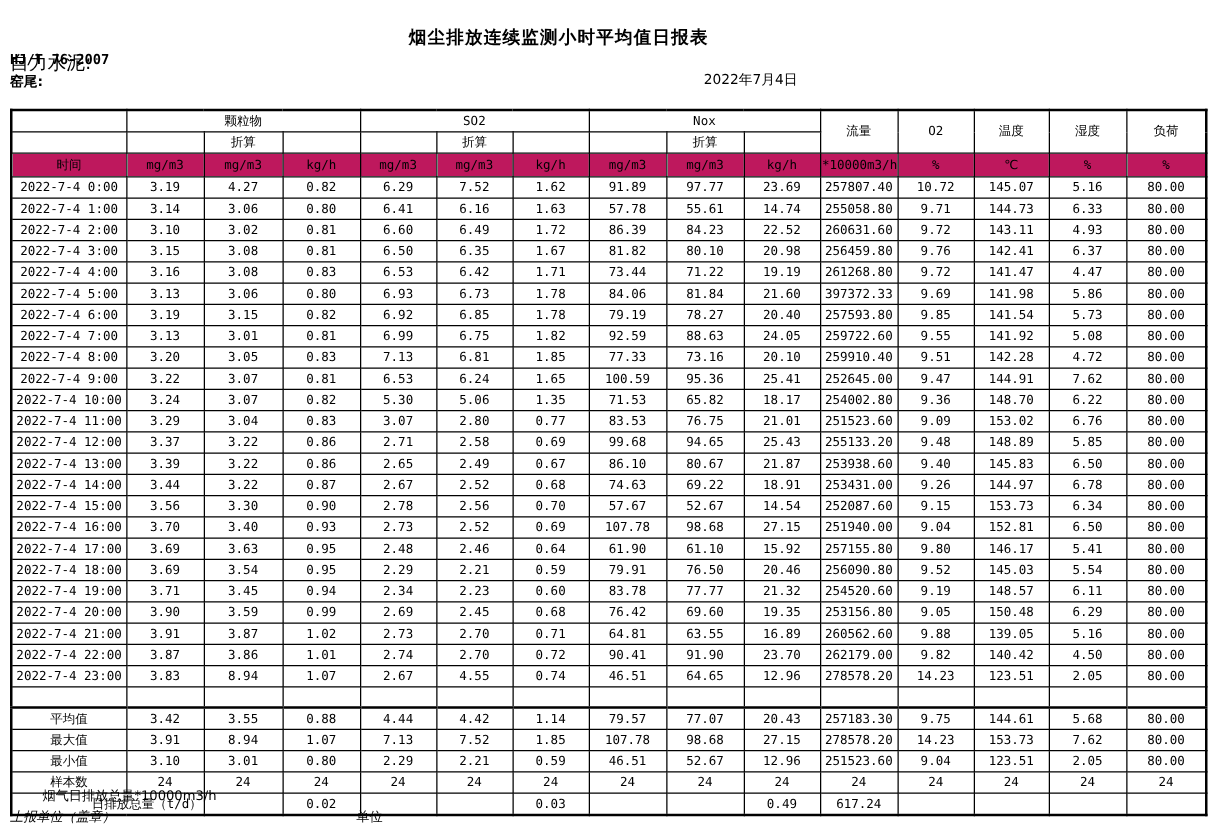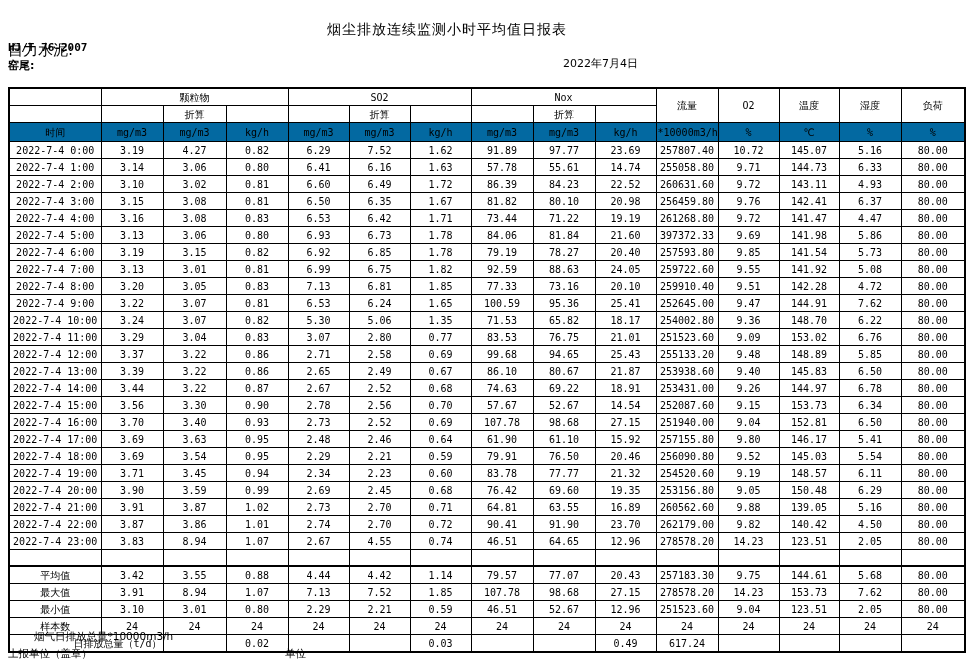--- a/index.html
+++ b/index.html
@@ -2,43 +2,43 @@
 <html><head>
 <meta charset="utf-8">
 <style>
   html,body{margin:0;padding:0;}
   body{
     width:974px;height:664px;background:#ffffff;position:relative;
     font-family:"DejaVu Sans","Liberation Sans",sans-serif;color:#000;
   }
   .abs{position:absolute;}
   .doc-code{top:3px;left:8px;font-weight:bold;font-size:11px;font-family:"DejaVu Sans Mono",monospace;margin-top:38px;}
-  .title{top:21px;left:0;width:894px;text-align:center;font-weight:normal;font-size:14px;letter-spacing:1px;}
+  .title{top:21px;left:0;width:894px;text-align:center;font-weight:bold;font-size:14px;letter-spacing:1px;}
   .company{top:41px;left:8px;font-weight:normal;font-size:15px;}
   .site{top:58px;left:8px;font-weight:bold;font-size:11px;}
   .date{top:56px;left:563px;font-size:11px;}
   .report-table-wrap{top:87px;left:8px;}
   table.report{
     border-collapse:collapse;table-layout:fixed;width:956px;
     font-family:"DejaVu Sans Mono","DejaVu Sans",monospace;
     border:2px solid #000;
     padding-left:29px;
   }
   table.report td{
     border:1px solid #000;font-size:10px;text-align:center;
     padding:0 1px;height:16px;line-height:15px;white-space:nowrap;overflow:hidden;
     font-weight:normal;
   }
   table.report tr.group-row td{height:16px;}
-  table.report tr.units-row td{background:#0369a1;height:18px;line-height:17px;}
+  table.report tr.units-row td{background:#be185d;height:18px;line-height:17px;}
   table.report td.left{text-align:right;}
   table.report tr.spacer-row td{height:15px;border-bottom:2px solid #000;}
   .footer-line{font-size:10.5px;}
   .f1{top:630px;left:8px;margin-left:26px;}
-  .f2{top:647px;left:8px;}
+  .f2{top:647px;left:8px;font-style:italic;}
   .f3{top:647px;left:285px;}
 </style>
 </head>
 <body>
 
 <div class="abs doc-code">HJ/T 76-2007</div>
 <div class="abs title">烟尘排放连续监测小时平均值日报表</div>
 <div class="abs company">自力水泥:</div>
 <div class="abs site">窑尾:</div>
 <div class="abs date">2022年7月4日</div>

